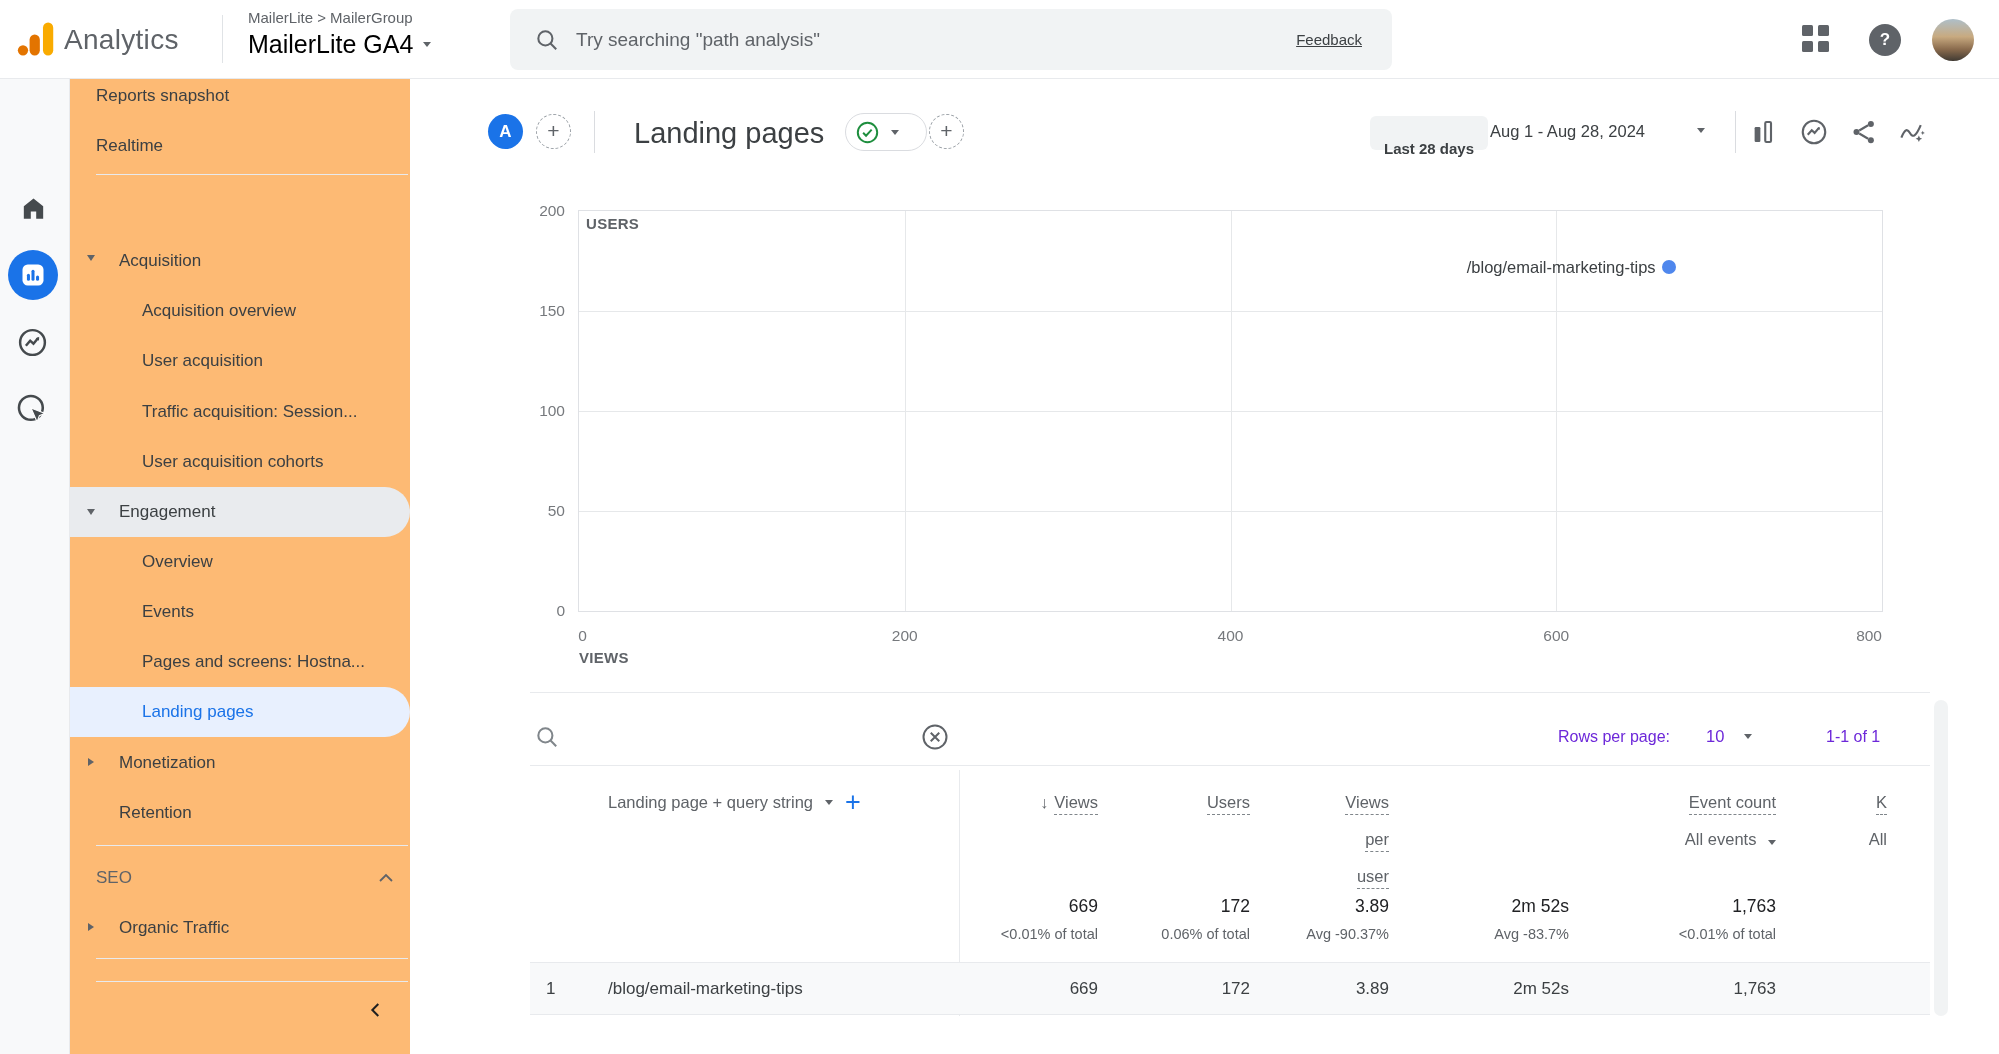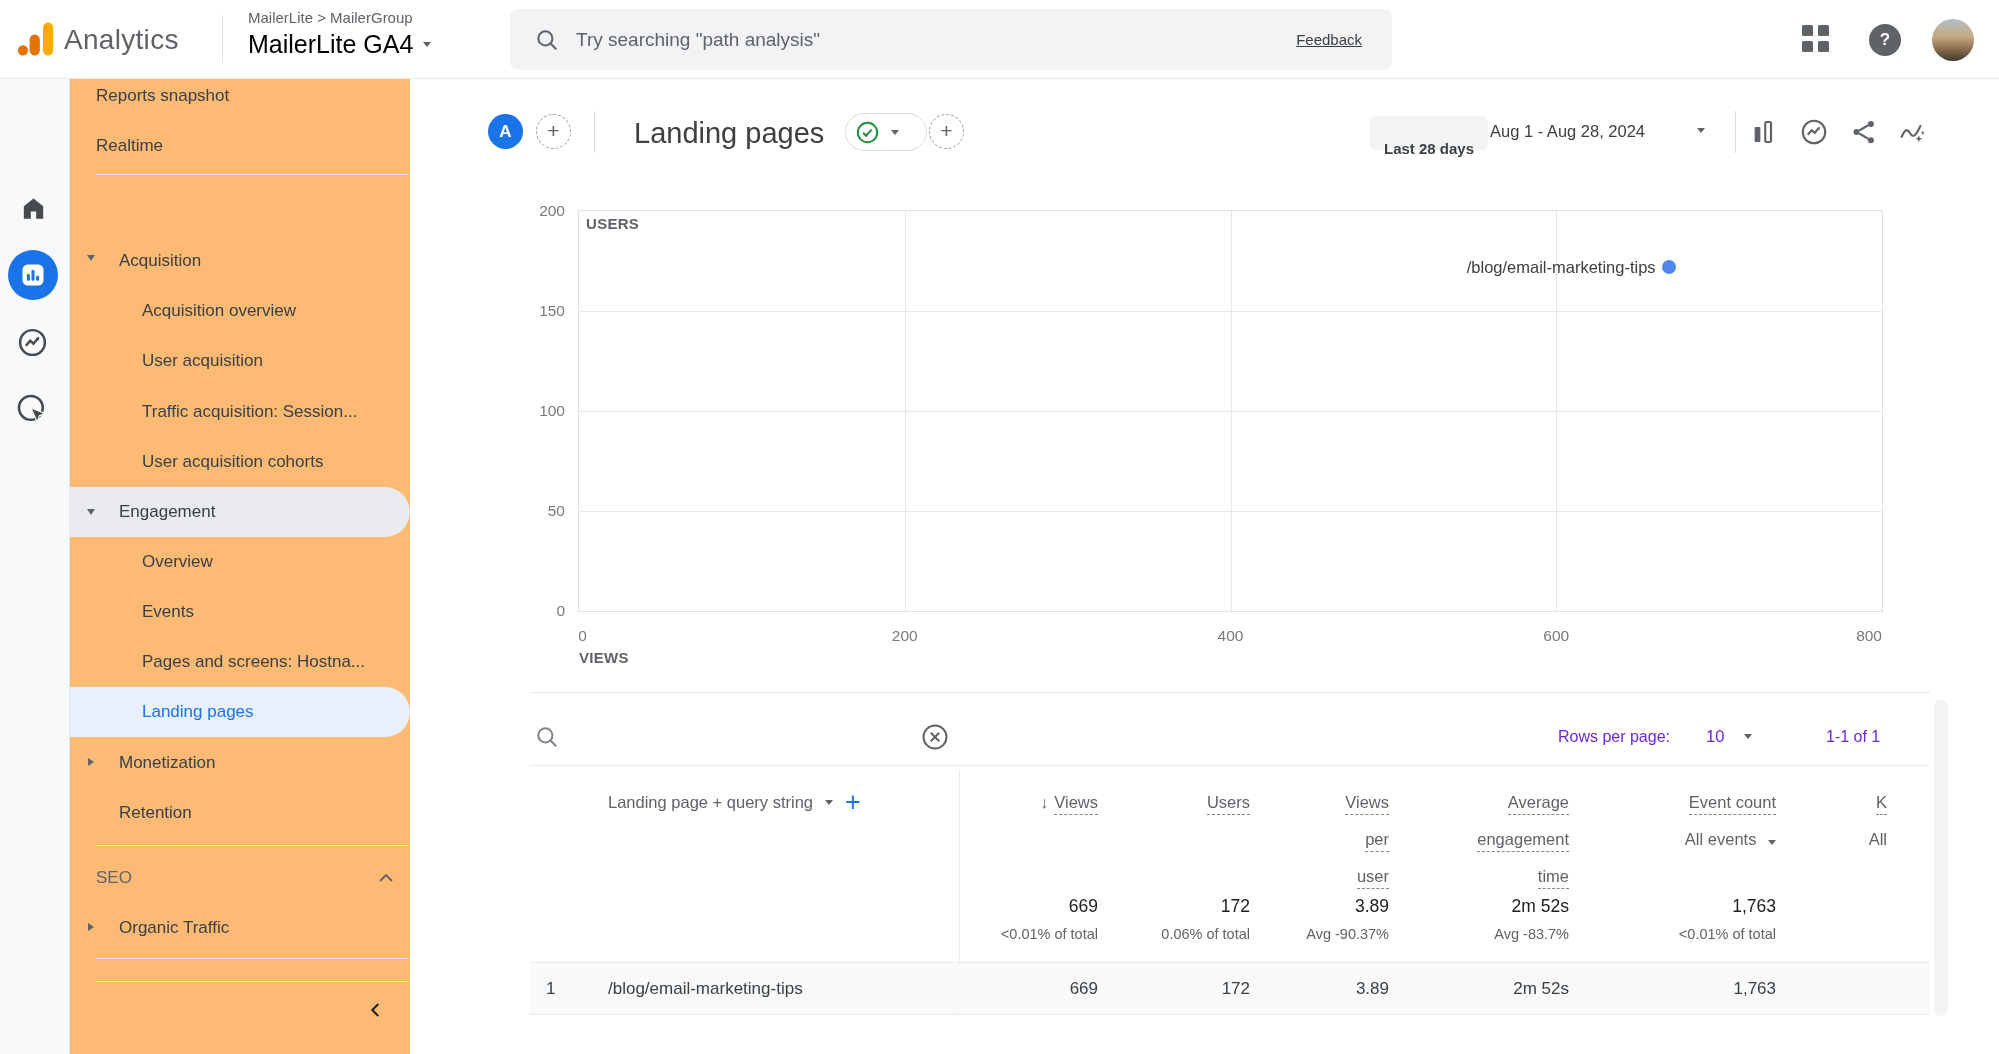--- a/index.html
+++ b/index.html
@@ -268,25 +268,20 @@
     <span style="margin-right:6px;color:#5f6368">↓</span><span class="du">Views</span>
   </div>
   <div class="th col-users">
     <span class="du">Users</span>
   </div>
   <div class="th col-vpu">
     <div><span class="du">Views</span></div>
     <div><span class="du">per</span></div>
     <div><span class="du">user</span></div>
   </div>
-  <div class="th col-aet">
-    <div><span class="du">Average</span></div>
-    <div><span class="du">engagement</span></div>
-    <div><span class="du">time</span></div>
-  </div>
   <div class="th col-ec">
     <div><span class="du">Event count</span></div>
     <div><span>All events</span>
       <span class="caret sm" style="margin-left:7px"></span></div>
   </div>
   <div class="th col-key">
     <div><span class="du">K</span></div>
     <div><span>All</span></div>
   </div>
 

